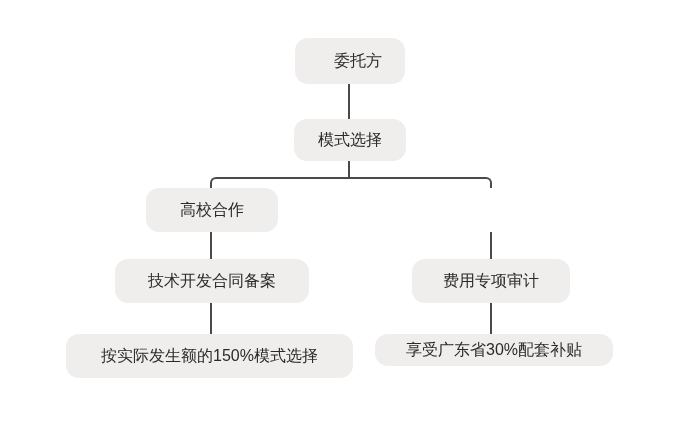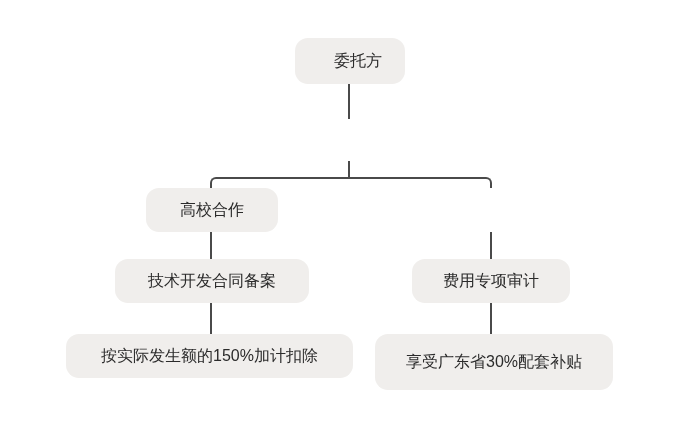--- a/index.html
+++ b/index.html
@@ -53,21 +53,21 @@
     border-top-right-radius:6px;
   }
   
   .n-client          {left:295px; top:38px;  width:110px; height:46px;padding-left:16px;}
   .n-mode            {left:294px; top:119px; width:112px; height:42px;}
   .n-university      {left:146px; top:188px; width:132px; height:44px;}
   .n-rnd             {left:413px; top:188px; width:159px; height:44px;}
   .n-contract        {left:115px; top:259px; width:194px; height:44px;}
   .n-audit           {left:412px; top:259px; width:158px; height:44px;}
   .n-deduction       {left:66px;  top:334px; width:287px; height:44px;}
-  .n-subsidy         {left:375px; top:334px; width:238px; height:56px;}
+  .n-subsidy         {left:375px; top:334px; width:238px; height:32px;}
   
   .c-client-mode     {left:348px; top:84px;  height:35px;}
   .c-mode-stub       {left:348px; top:161px; height:18px;}
   .c-branch-left     {left:210px; top:177px; width:140px; height:11px;}
   .c-branch-right    {left:350px; top:177px; width:142px; height:11px;}
   .c-univ-contract   {left:210px; top:232px; height:27px;}
   .c-rnd-audit       {left:490px; top:232px; height:27px;}
   .c-contract-deduct {left:210px; top:303px; height:31px;}
   .c-audit-subsidy   {left:490px; top:303px; height:31px;}
 </style>
@@ -79,19 +79,20 @@
   <div class="vline c-client-mode"></div>
   <div class="vline c-mode-stub"></div>
   <div class="elbow left  c-branch-left"></div>
   <div class="elbow right c-branch-right"></div>
   <div class="vline c-univ-contract"></div>
   <div class="vline c-rnd-audit"></div>
   <div class="vline c-contract-deduct"></div>
   <div class="vline c-audit-subsidy"></div>
 
   <div class="node n-client">委托方</div>
+  <div class="node n-mode">模式选择</div>
   <div class="node n-university">高校合作</div>
   <div class="node n-contract">技术开发合同备案</div>
   <div class="node n-audit">费用专项审计</div>
-  <div class="node n-deduction">按实际发生额的150%加计扣除</div>
+  <div class="node n-deduction">按实际发生额的150%模式选择</div>
   <div class="node n-subsidy">享受广东省30%配套补贴</div>
 
 </div>
 
 </body></html>

